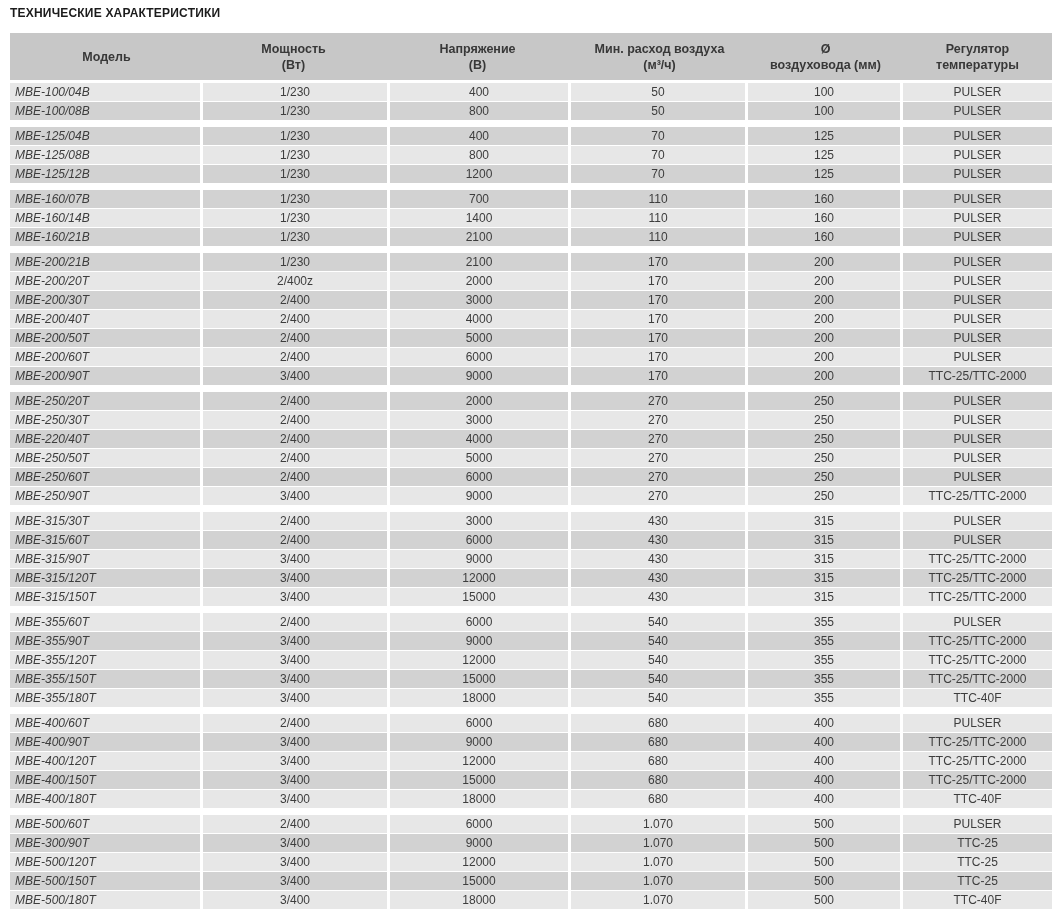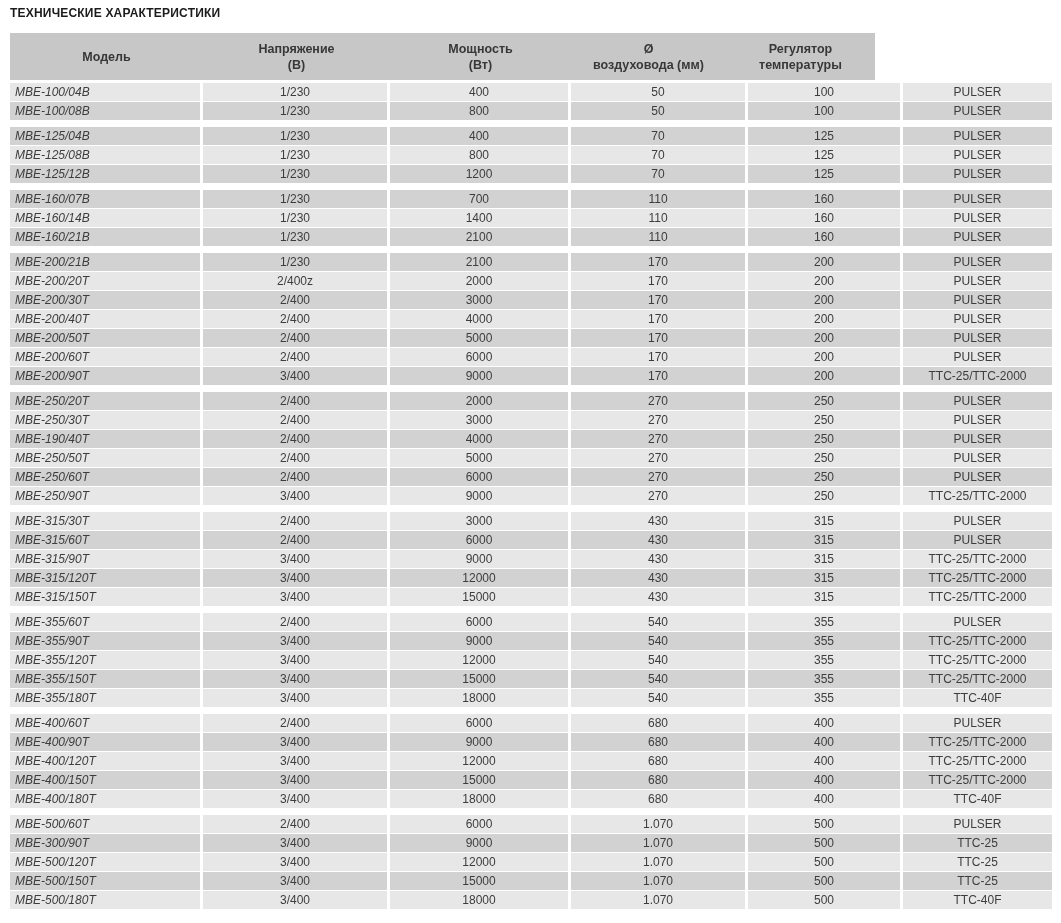--- a/index.html
+++ b/index.html
@@ -47,27 +47,31 @@
 <body>
 
 <div class="page">
   <div class="title">ТЕХНИЧЕСКИЕ ХАРАКТЕРИСТИКИ</div>
 
   <div class="table">
     <div class="hrow">
       <div class="hcell c0">
         <span>Модель</span>
       </div>
+      <div class="hcell c2">
+        <span>Мощность</span>
+        <span>(Вт)</span>
+      </div>
       <div class="hcell c1">
         <span>Напряжение</span>
         <span>(В)</span>
       </div>
-      <div class="hcell c2">
-        <span>Мощность</span>
-        <span>(Вт)</span>
+      <div class="hcell c3">
+        <span>Мин. расход воздуха</span>
+        <span>(м³/ч)</span>
       </div>
       <div class="hcell c4">
         <span>Ø</span>
         <span>воздуховода (мм)</span>
       </div>
       <div class="hcell c5">
         <span>Регулятор</span>
         <span>температуры</span>
       </div>
     </div>
@@ -206,21 +210,21 @@
         </div>
         <div class="row light">
           <div class="cell c0">MBE-250/30T</div>
           <div class="cell c1">2/400</div>
           <div class="cell c2">3000</div>
           <div class="cell c3">270</div>
           <div class="cell c4">250</div>
           <div class="cell c5">PULSER</div>
         </div>
         <div class="row dark">
-          <div class="cell c0">MBE-190/40T</div>
+          <div class="cell c0">MBE-220/40T</div>
           <div class="cell c1">2/400</div>
           <div class="cell c2">4000</div>
           <div class="cell c3">270</div>
           <div class="cell c4">250</div>
           <div class="cell c5">PULSER</div>
         </div>
         <div class="row light">
           <div class="cell c0">MBE-250/50T</div>
           <div class="cell c1">2/400</div>
           <div class="cell c2">5000</div>

